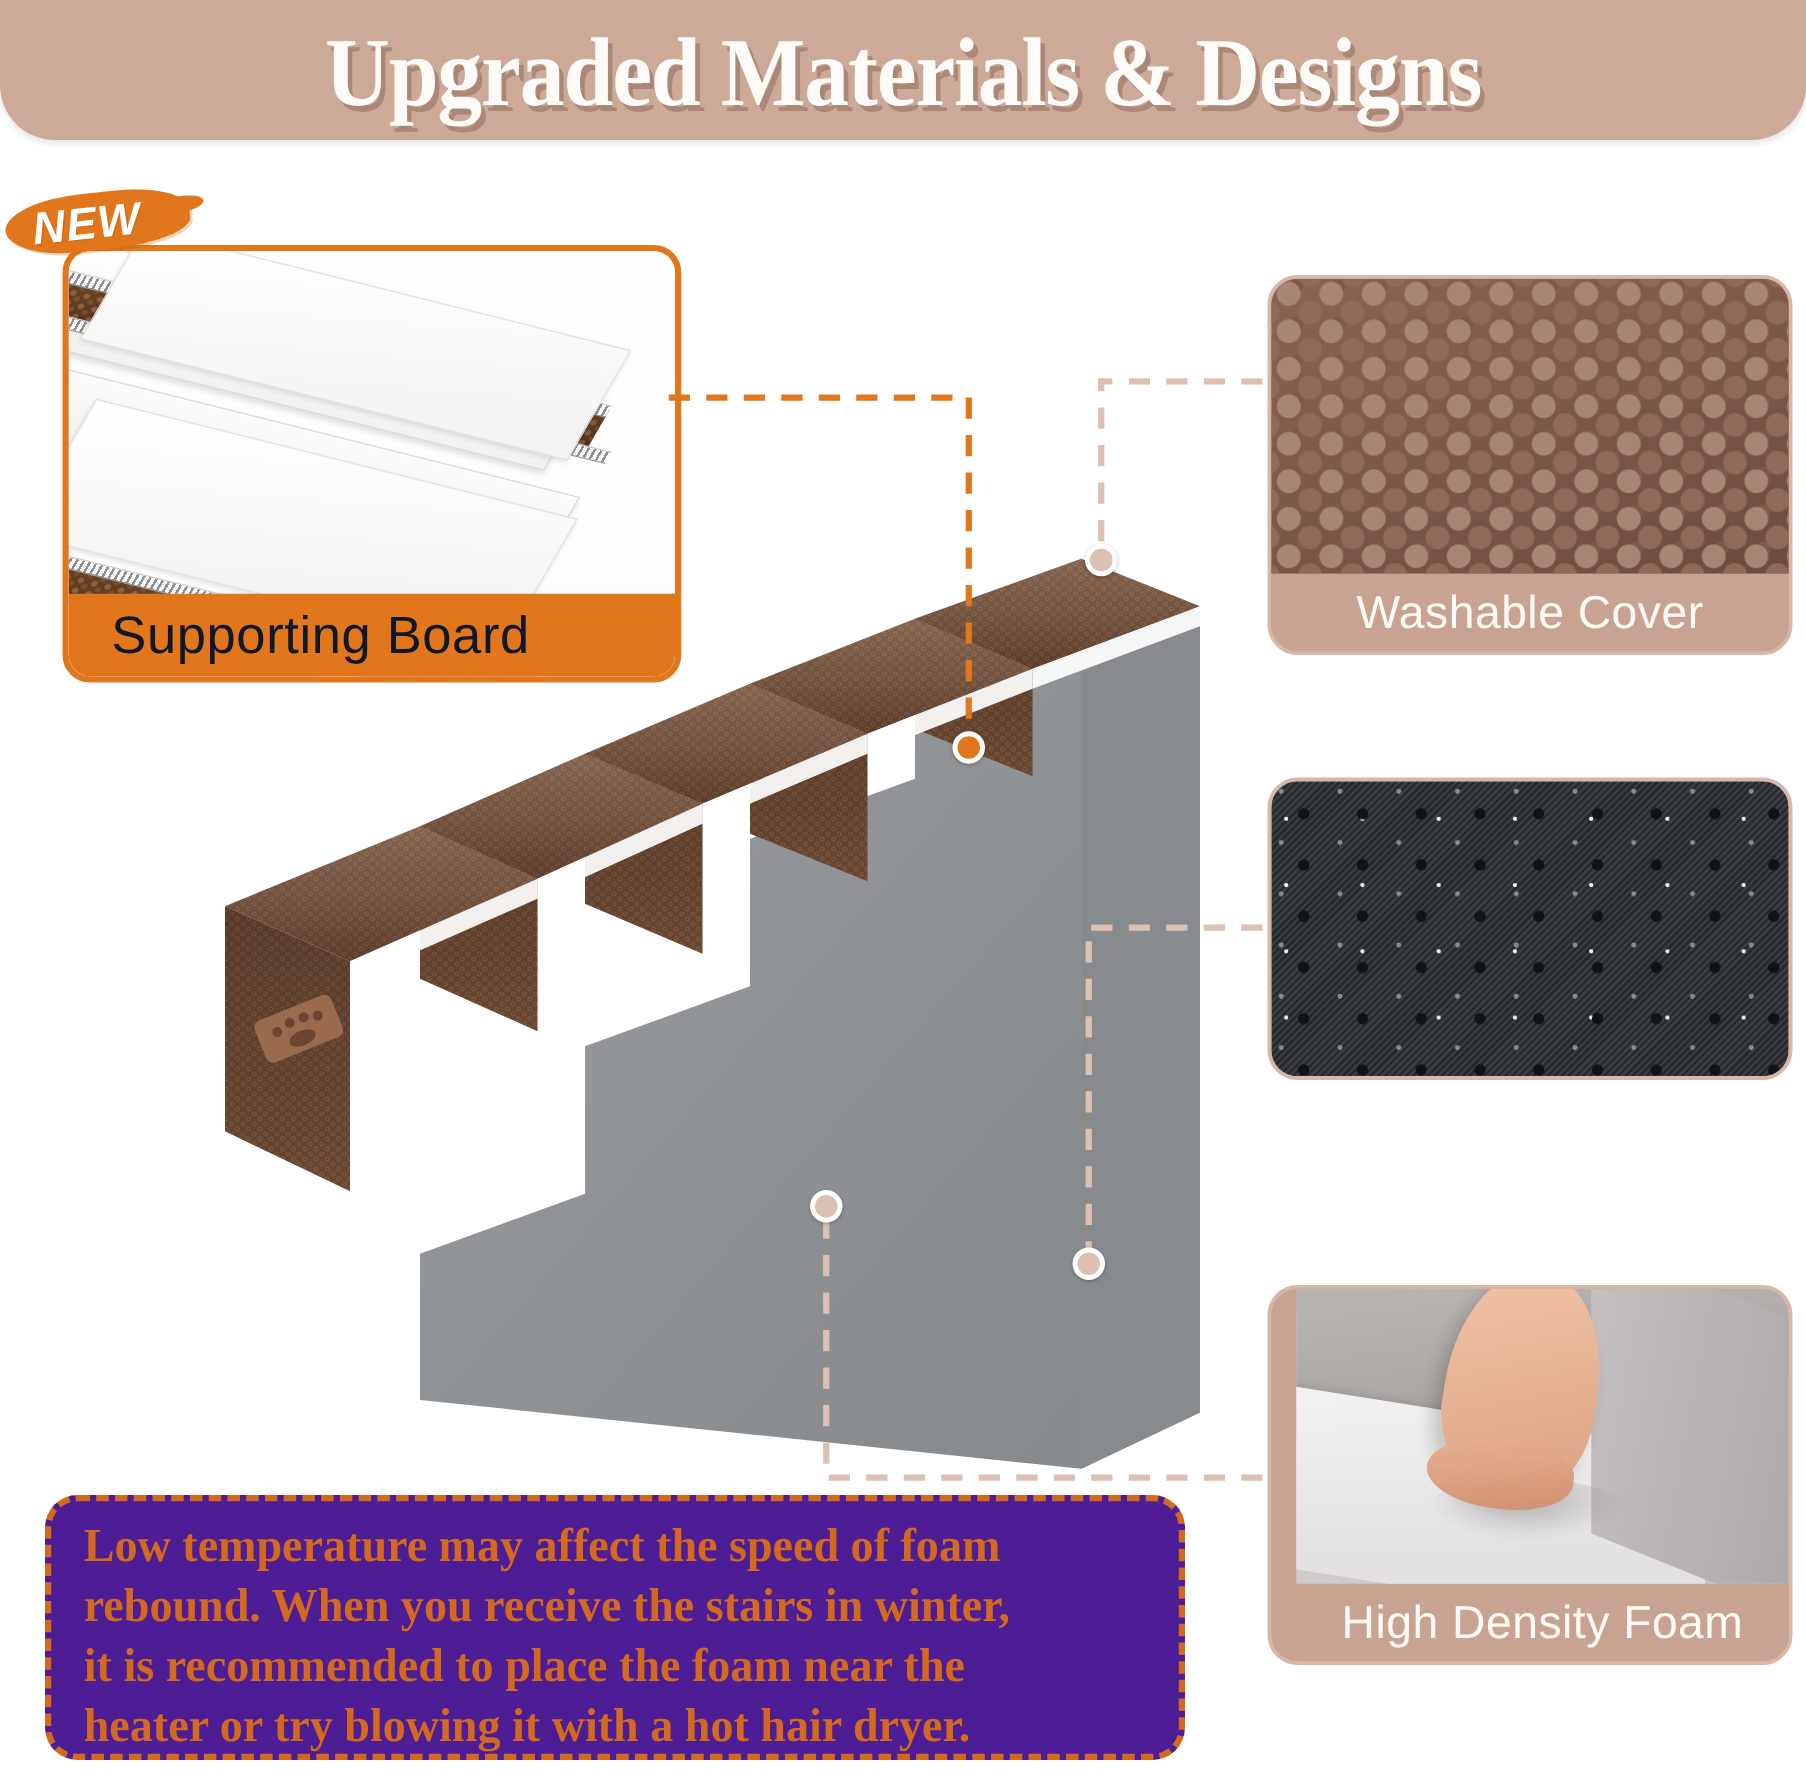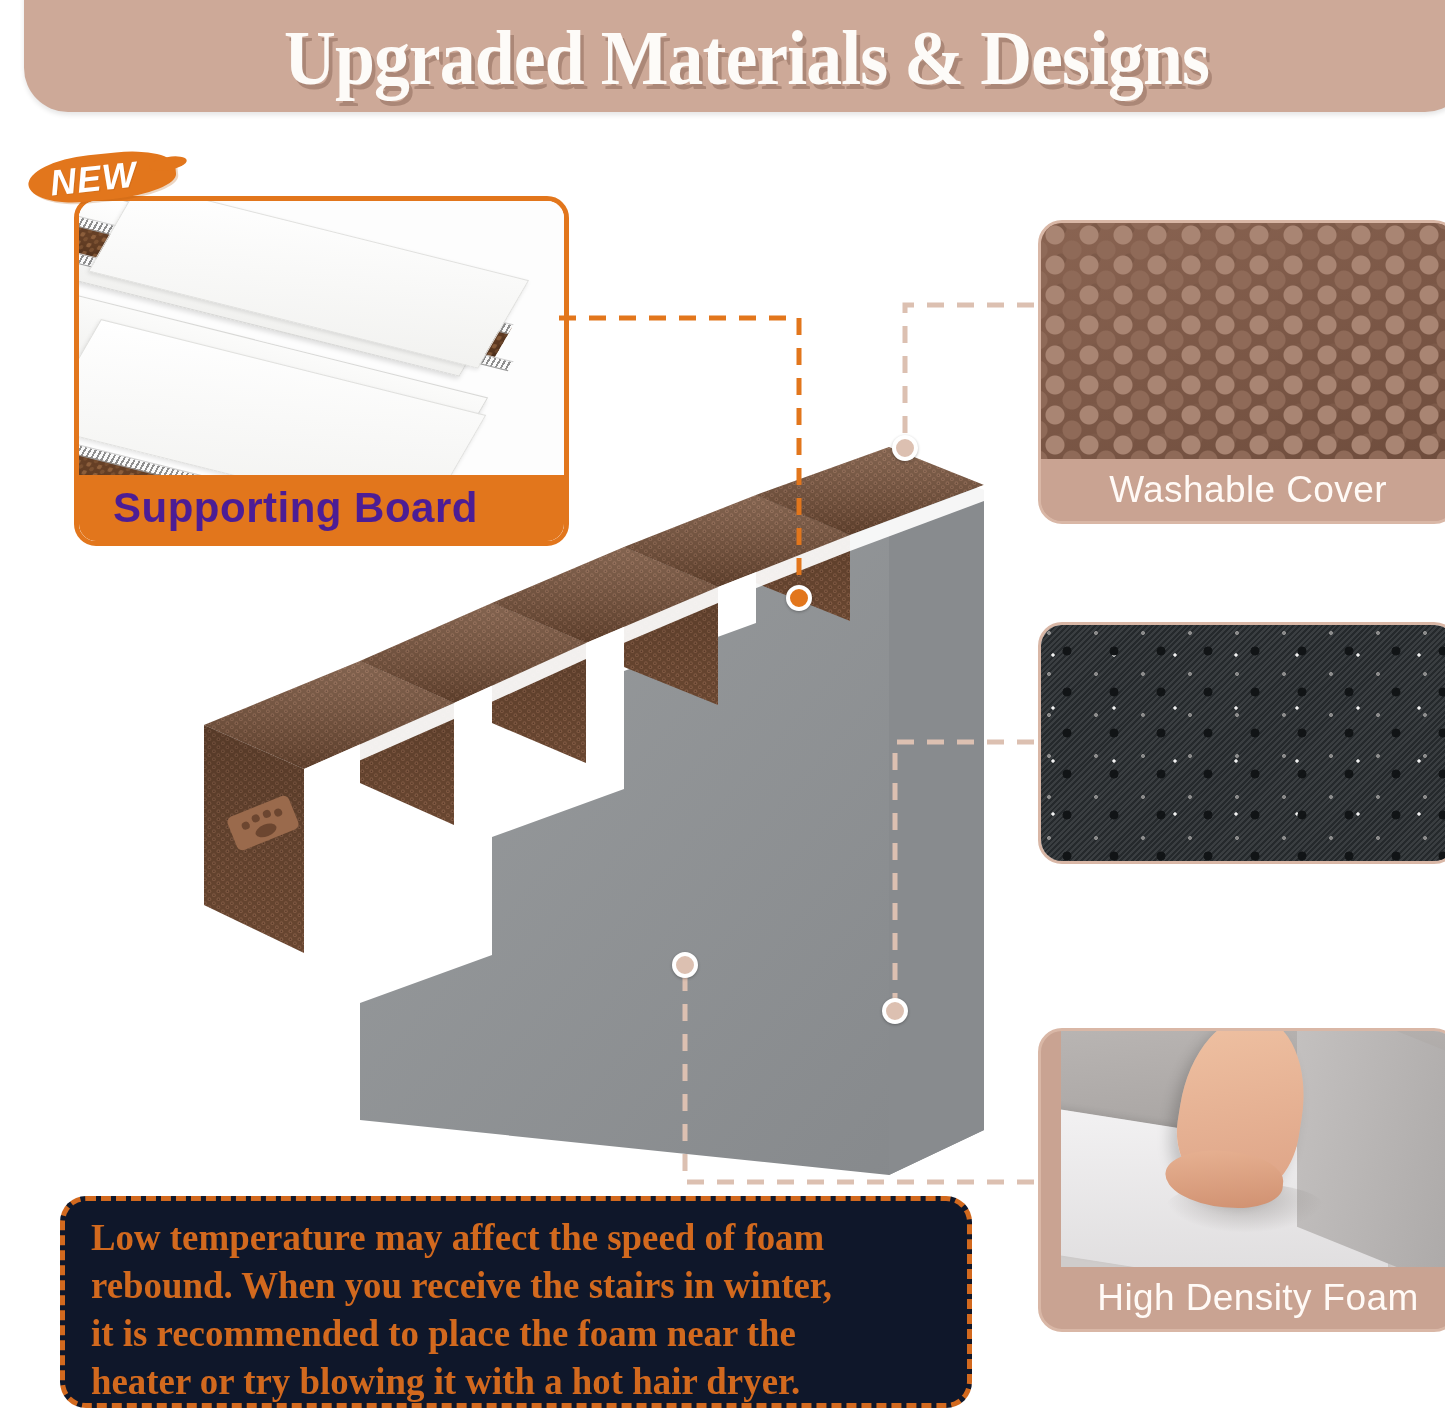--- a/index.html
+++ b/index.html
@@ -3,21 +3,21 @@
 <meta charset="utf-8">
 <style>
   html,body{margin:0;padding:0;}
   body{
     width:1445px;height:1428px;
     background:#ffffff;
     font-family:"Liberation Sans", sans-serif;
     overflow:hidden;
     position:relative;
   }
-  .stage{position:absolute;inset:0;margin-left:24px;}
+  .stage{position:absolute;inset:0;}
 
   
   .header-banner{
     position:absolute;left:0;top:-8px;width:1445px;height:120px;
     background:#cda998;
     border-bottom-left-radius:44px;border-bottom-right-radius:44px;
     box-shadow:0 3px 5px rgba(0,0,0,.10);
   }
   .header-title{
     position:absolute;left:0;top:12px;width:1445px;
@@ -81,21 +81,21 @@
   .wp1{left:60px;top:-18px;width:400px;height:96px;transform:rotate(14deg) skewX(-16deg);}
   .wp2{left:22px;top:118px;width:395px;height:118px;transform:rotate(14deg) skewX(-16deg);}
 
   .sb-label{
     position:absolute;left:0;bottom:0;width:100%;height:66px;
     background:#e2761c;
     display:flex;align-items:center;
     box-sizing:border-box;padding-left:34px;
   }
   .sb-label span{
-    font-size:42px;color:#4c1d95;font-weight:bold;letter-spacing:.5px;
+    font-size:42px;color:#0f172a;font-weight:normal;letter-spacing:.5px;
   }
   
   .new-badge{
     position:absolute;left:4px;top:148px;width:150px;height:62px;
   }
   .new-brush{
     position:absolute;left:0;top:6px;width:148px;height:46px;
     background:#e2761c;
     border-radius:50% 46% 52% 44% / 60% 52% 48% 58%;
     transform:rotate(-6deg);
@@ -195,21 +195,21 @@
   #dot-cover{left:868px;top:435px;}
   #dot-foam{left:648px;top:952px;}
   #dot-nonslip{left:858px;top:998px;}
 
   
   .note{
     position:absolute;left:36px;top:1196px;width:912px;height:212px;
     border:5px dashed #d2691e;
     border-radius:26px;
     box-sizing:border-box;
-    background:#0f172a;
+    background:#4c1d95;
     padding:12px 26px 0 26px;
   }
   .note p{
     margin:0;
     font-family:"Liberation Serif", serif;
     font-weight:bold;
     font-size:38px;
     line-height:48px;
     color:#d2691e;
     transform:scaleX(.97);

